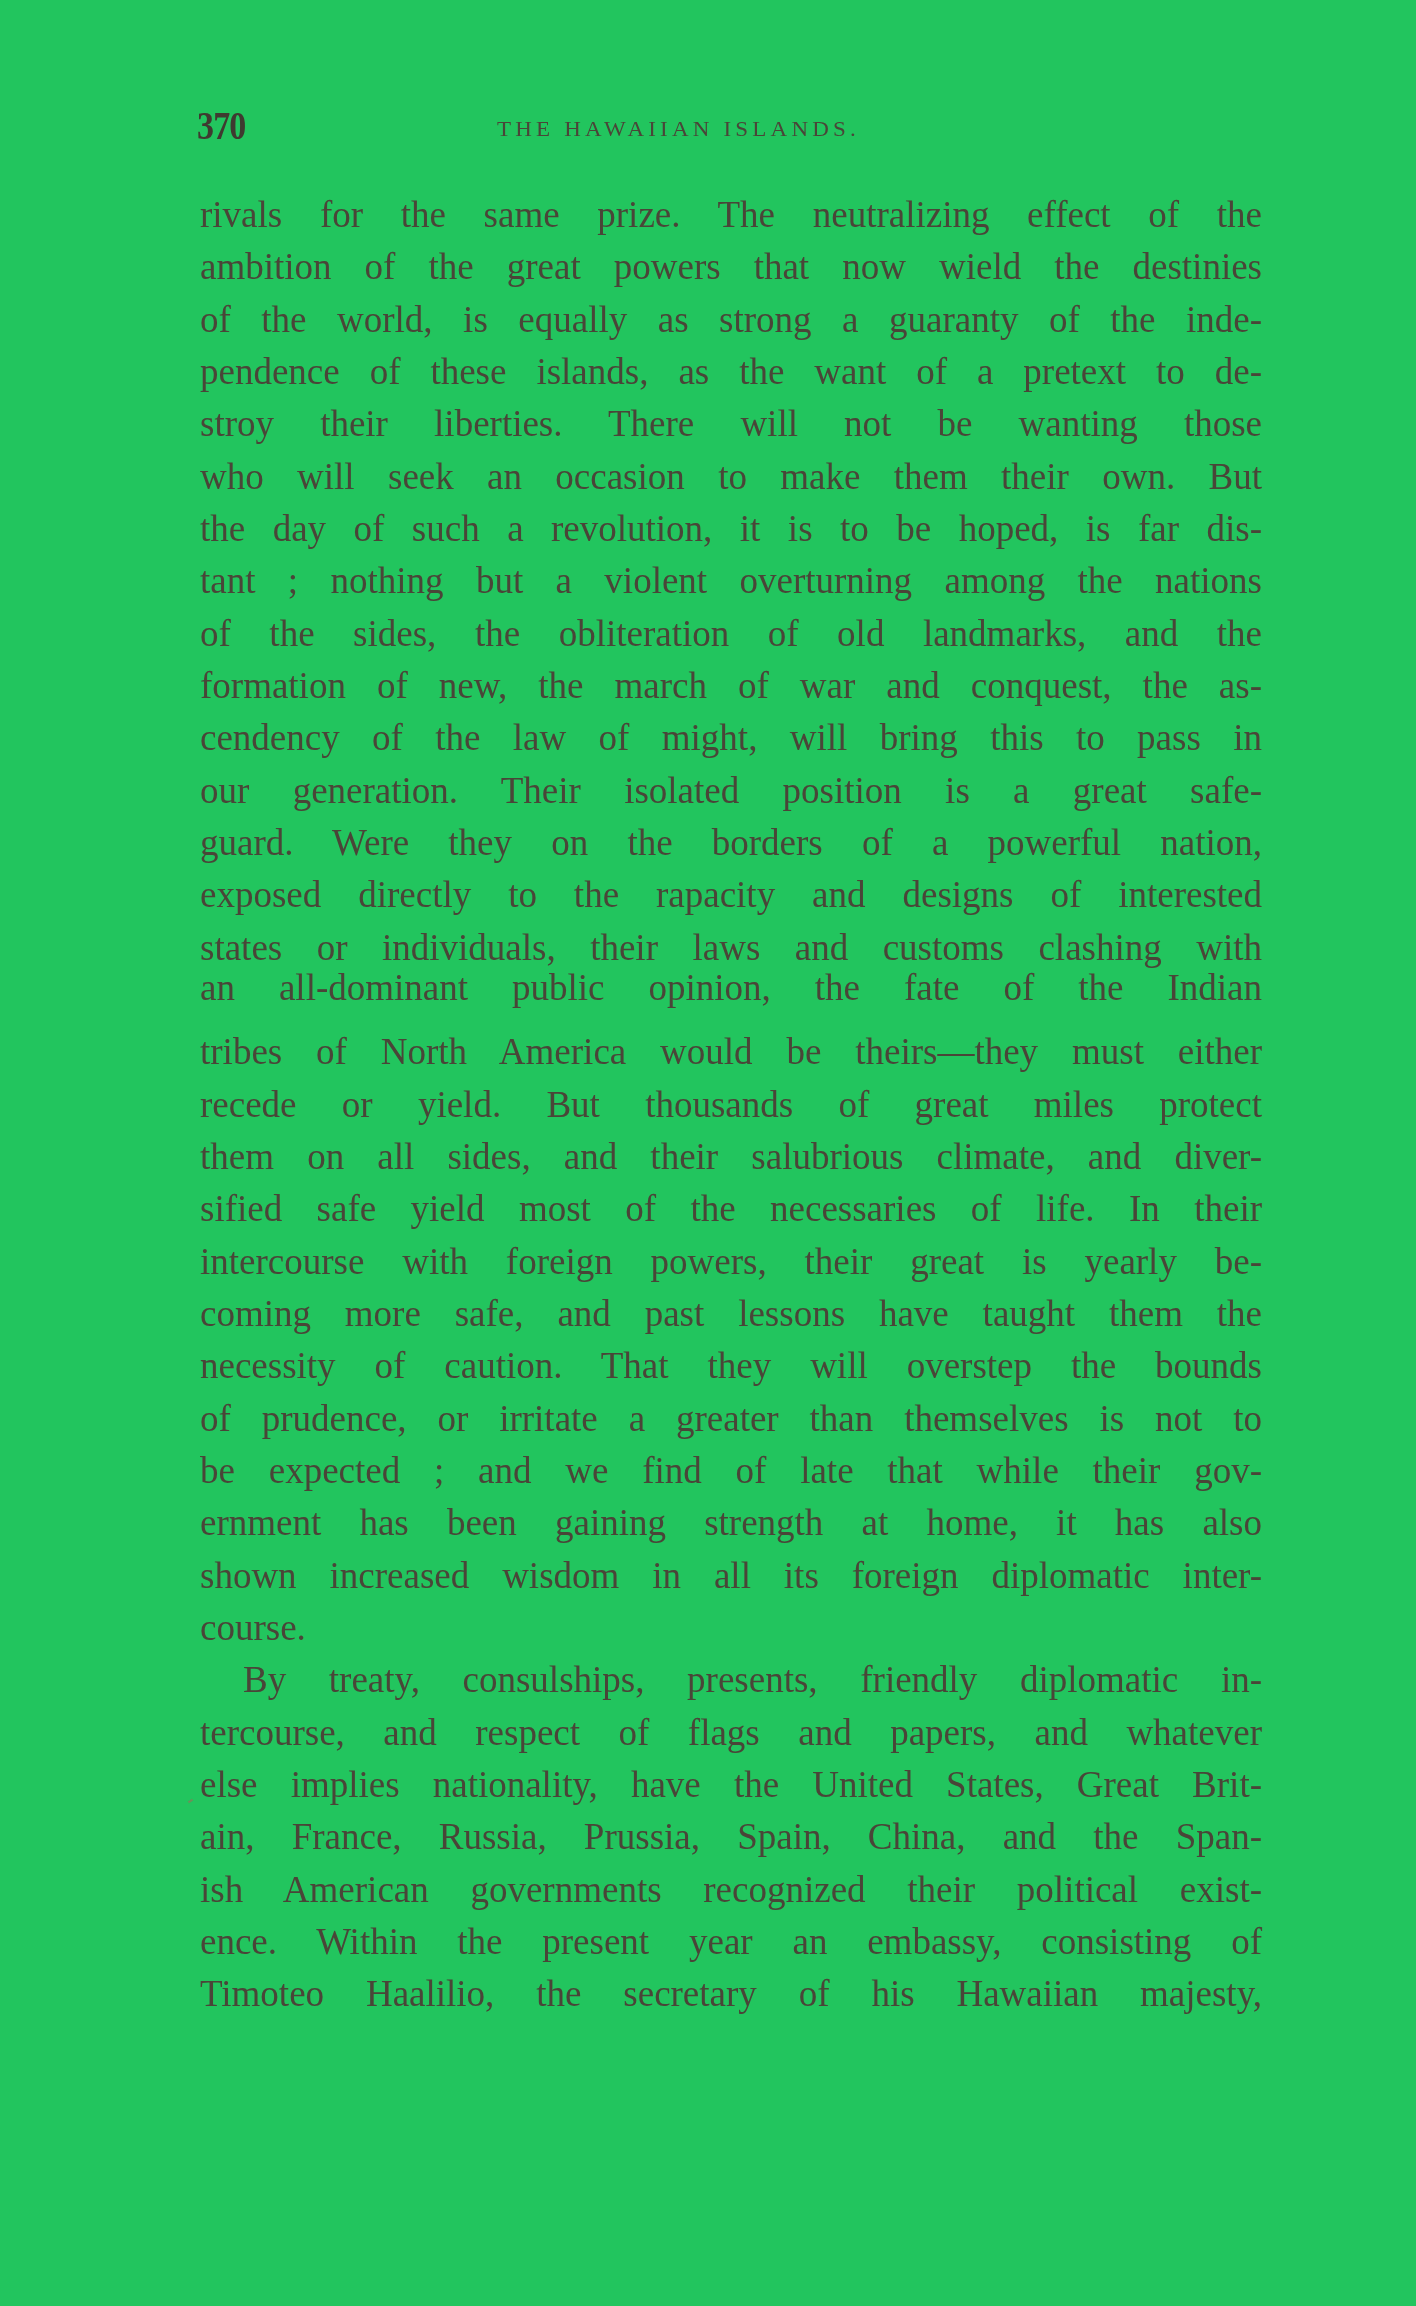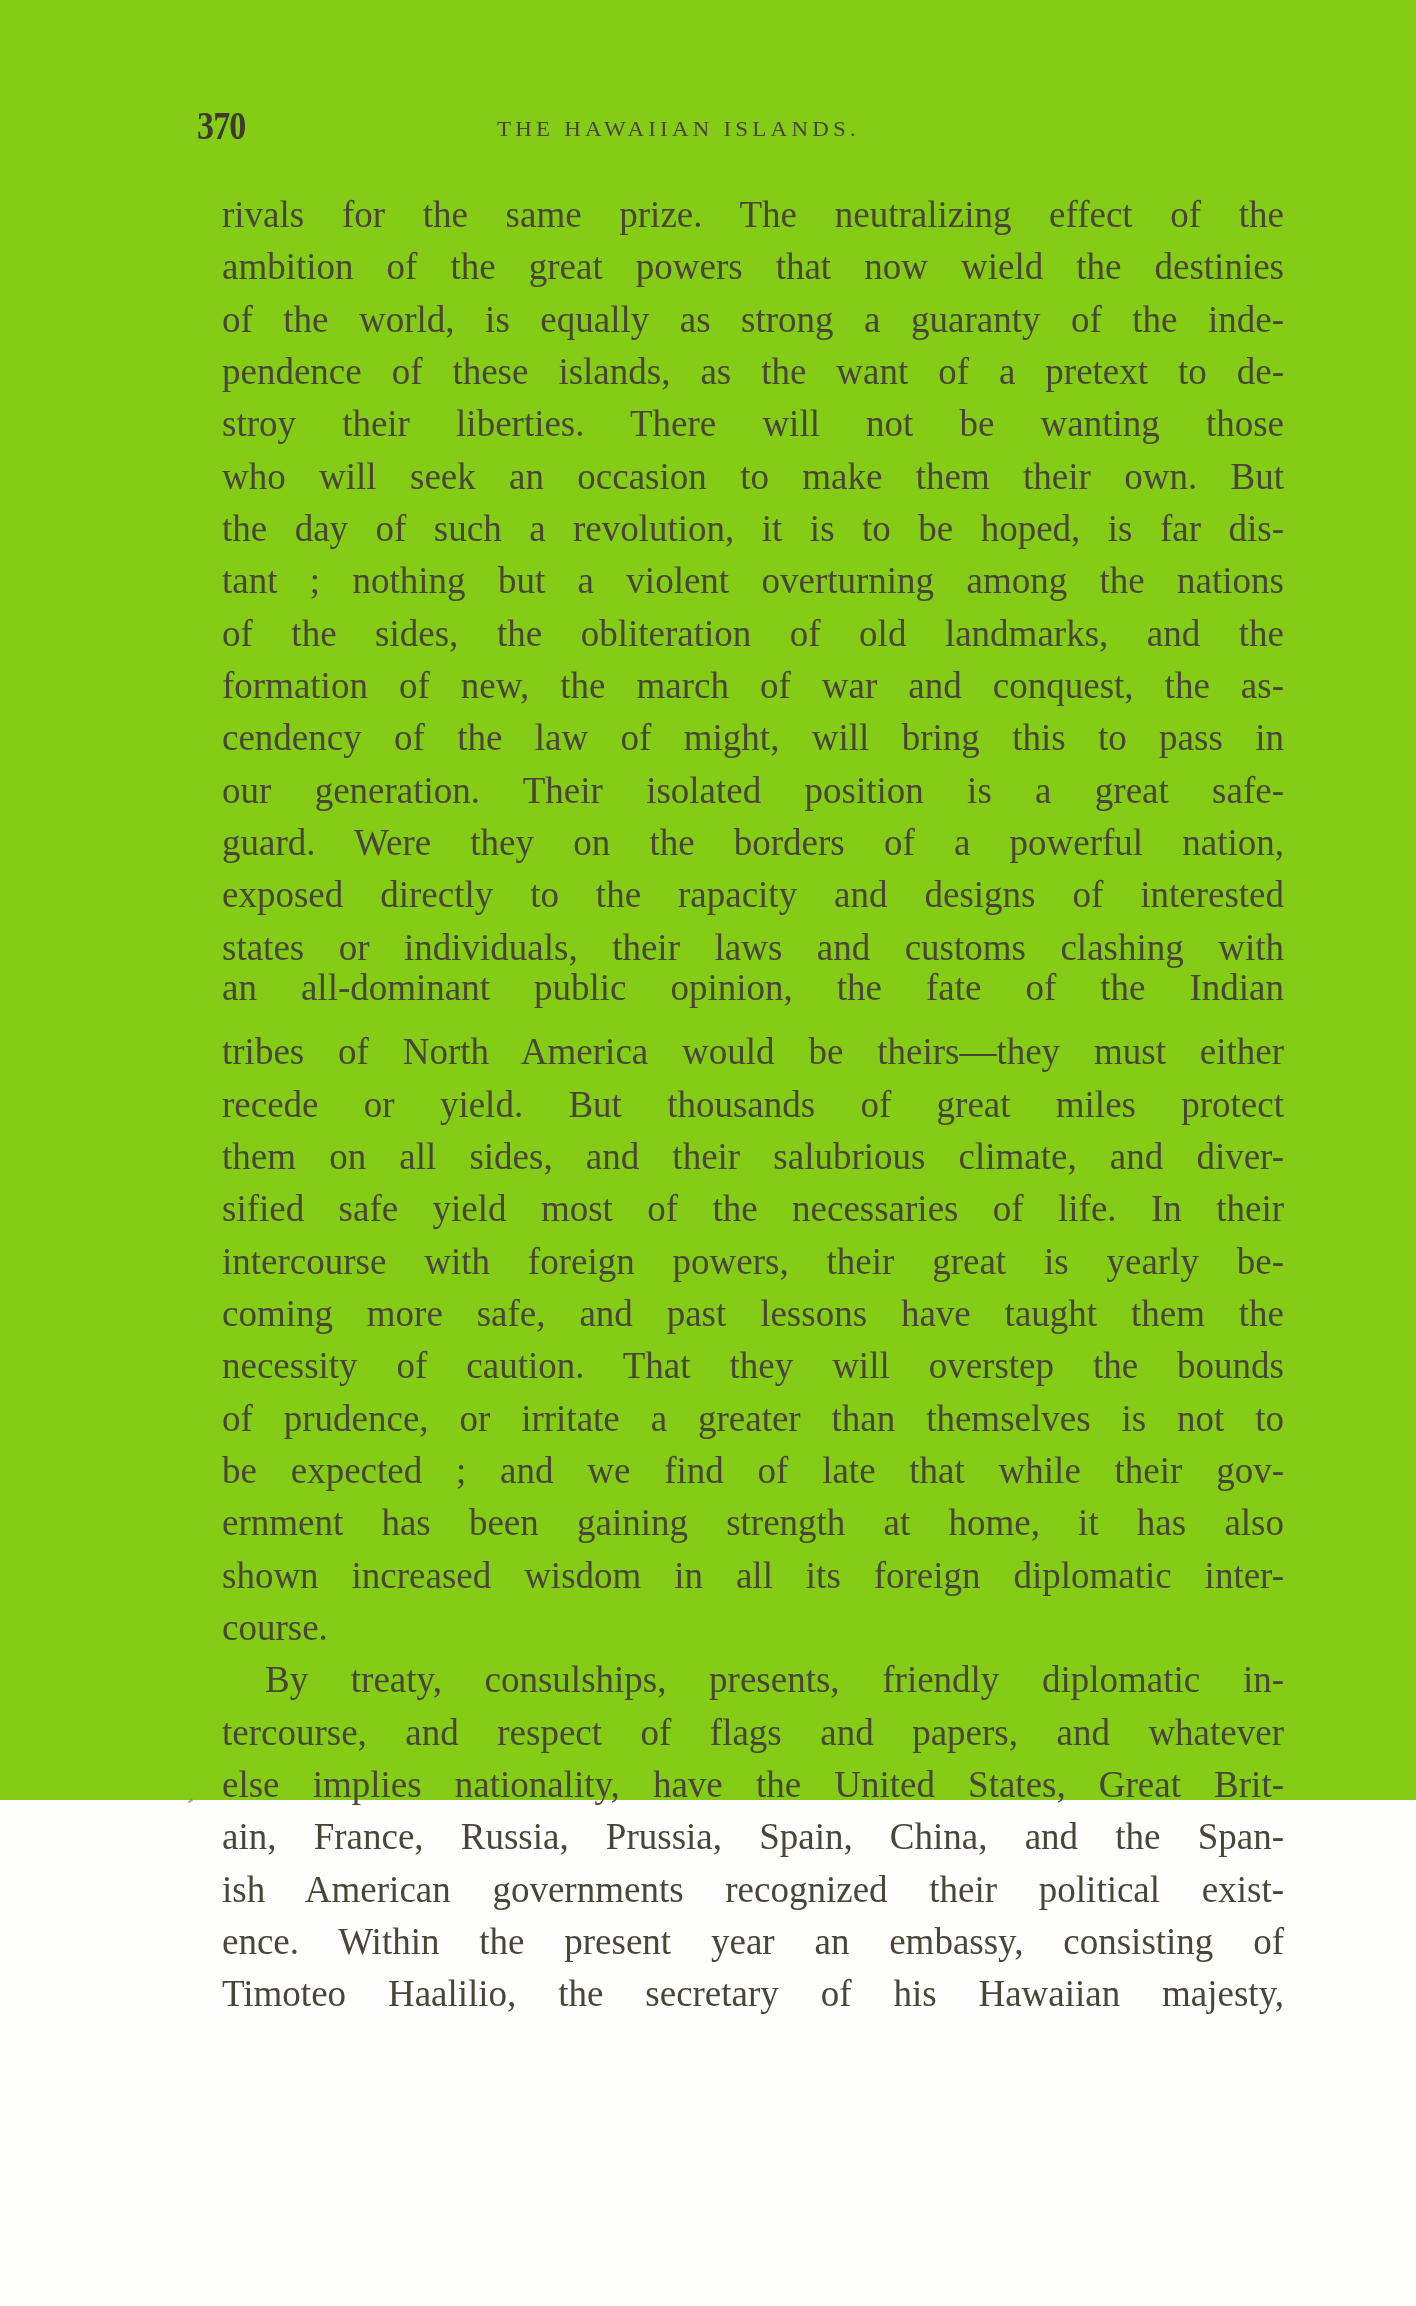--- a/index.html
+++ b/index.html
@@ -12,22 +12,22 @@
       height: 2306px;
       position: relative;
       overflow: hidden;
       font-family: "Liberation Serif", "DejaVu Serif", serif;
       color: #4a4538;
     }
     .page {
       position: absolute;
       left: 0; top: 0;
       width: 1416px;
-      height: 1800px;
-      background: #84cc16;
+      height: 2306px;
+      background: #22c55e;
       text-decoration: underline;
     }
     .running-head {
       position: absolute;
       left: 197px;
       top: 104px;
       width: 1065px;
       height: 44px;
     }
     .page-number {
@@ -63,21 +63,20 @@
       position: absolute;
       left: 0;
       width: 1062px;
       height: 52px;
       font-size: 37px;
       line-height: 52px;
       white-space: nowrap;
       text-align: justify;
       text-align-last: justify;
       color: #4a4538;
-      margin-left: 22px;
     }
     .line.last {
       text-align: center;
       text-align-last: left;
     }
     .line.indent {
       left: 43px;
       width: 1019px;
     }
     .stray-mark {

